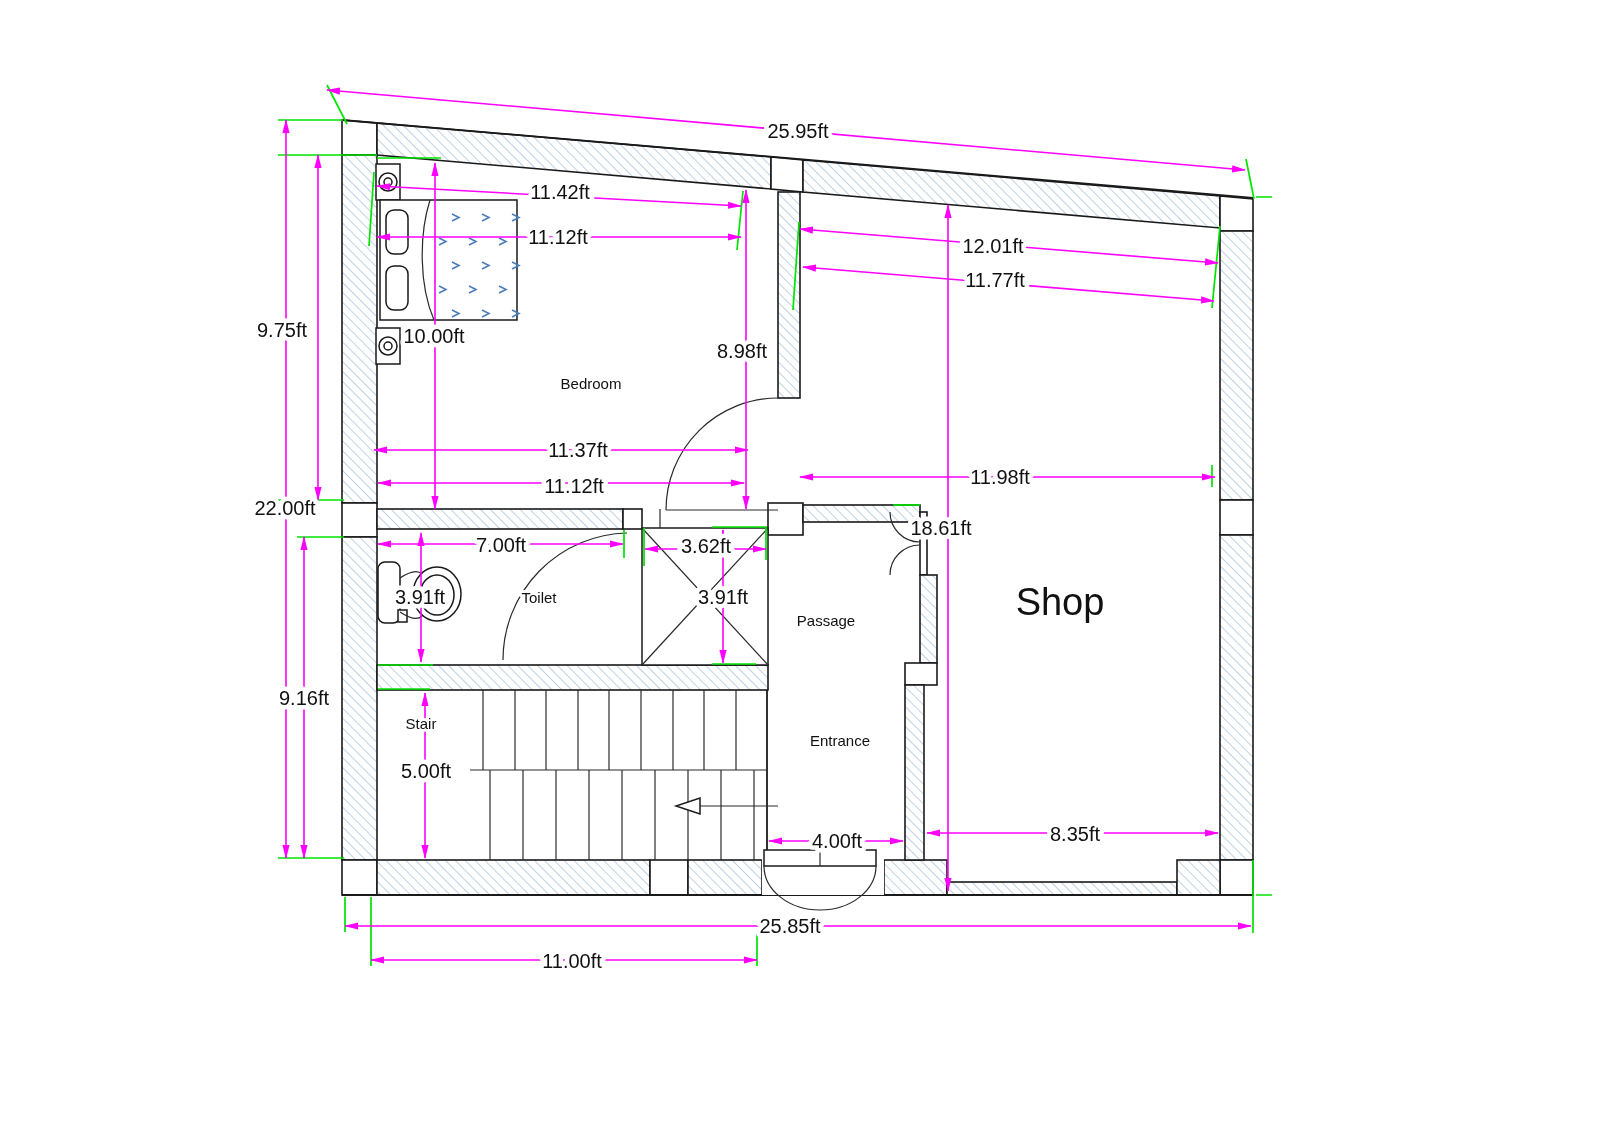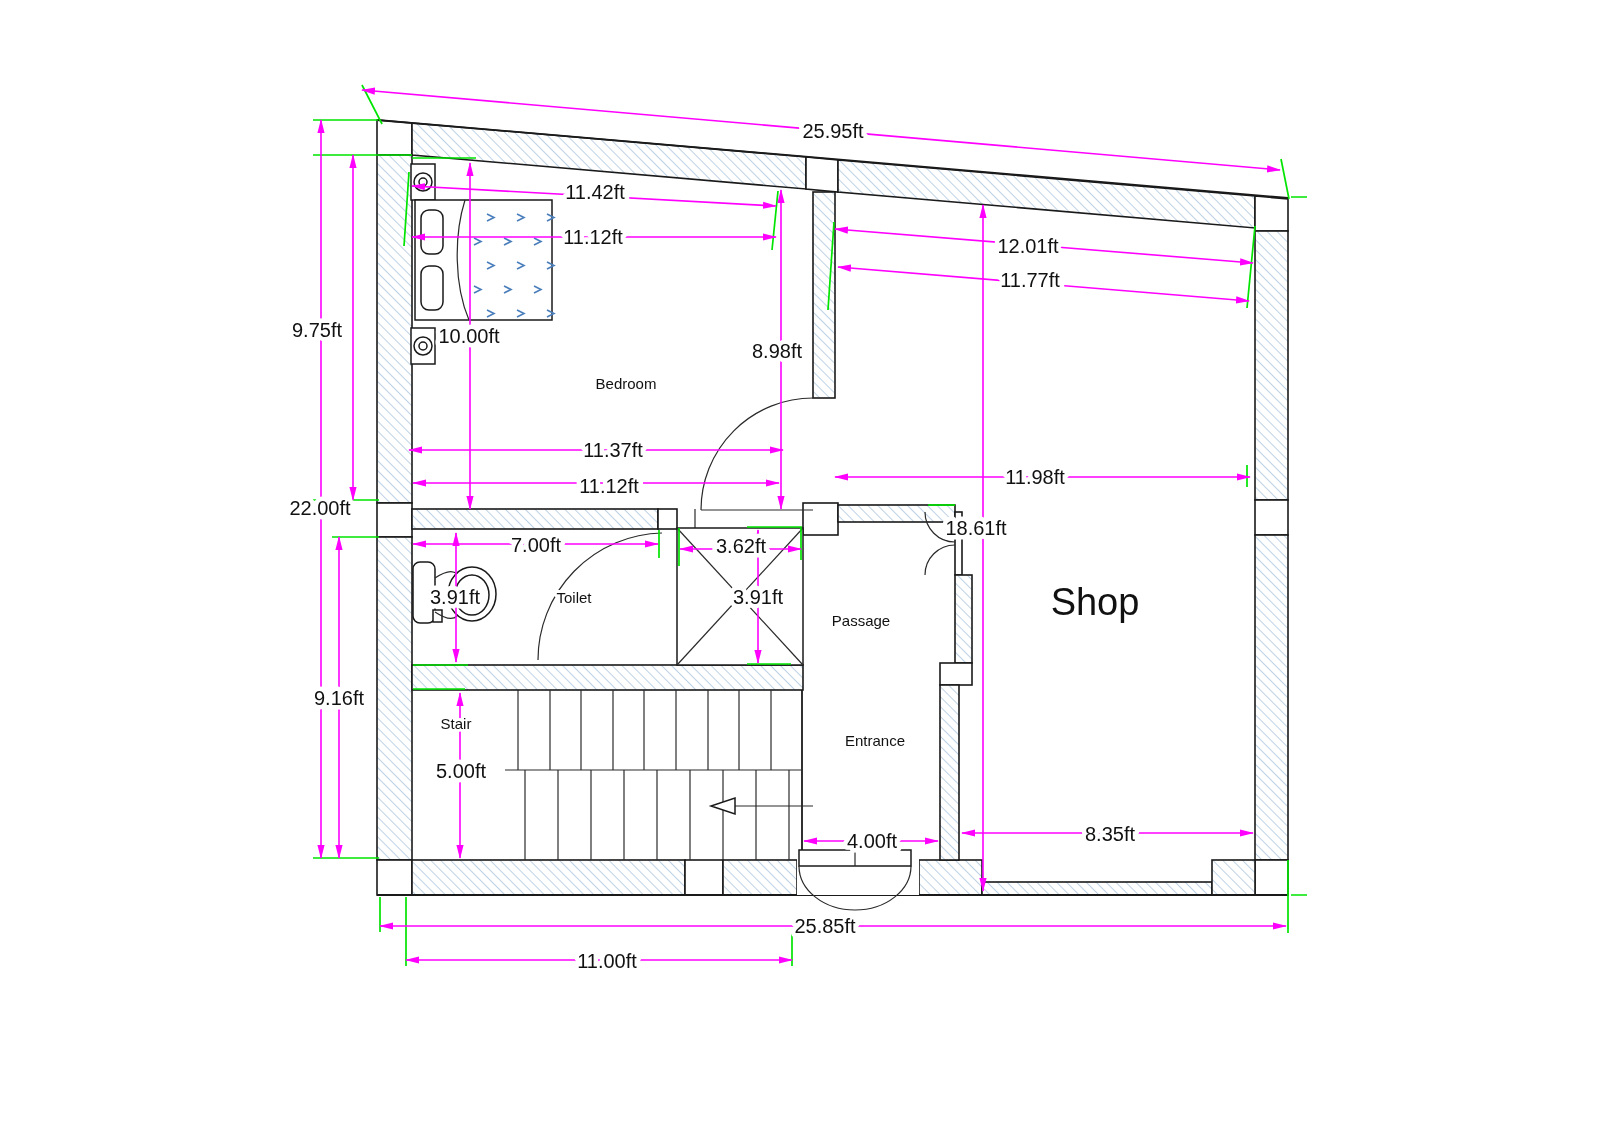--- a/index.html
+++ b/index.html
@@ -1,16 +1,16 @@
 <!DOCTYPE html>
 <html><head>
 <meta charset="utf-8">
 <style>
   html,body{margin:0;padding:0;background:#ffffff;}
-  .canvas{width:1272px;height:1131px;position:relative;background:#fff;overflow:hidden;padding-left:35px;}
+  .canvas{width:1272px;height:1131px;position:relative;background:#fff;overflow:hidden;}
   svg{display:block;}
   .wall{fill:url(#hatch);stroke:#1a1a1a;stroke-width:1.6;}
   .wcol{fill:#ffffff;stroke:#1a1a1a;stroke-width:1.6;}
   .wline{stroke:#1a1a1a;stroke-width:1.8;fill:none;}
   .thin{stroke:#2a2a2a;stroke-width:1.2;fill:none;}
   .dim{stroke:#ff00ff;stroke-width:1.6;fill:none;}
   .ext{stroke:#00e400;stroke-width:1.7;fill:none;}
   .furn{fill:#ffffff;stroke:#1a1a1a;stroke-width:1.5;}
   .dimtxt{font-family:"Liberation Sans",sans-serif;font-size:20px;fill:#111;
           paint-order:stroke;stroke:#ffffff;stroke-width:9px;stroke-linejoin:round;

